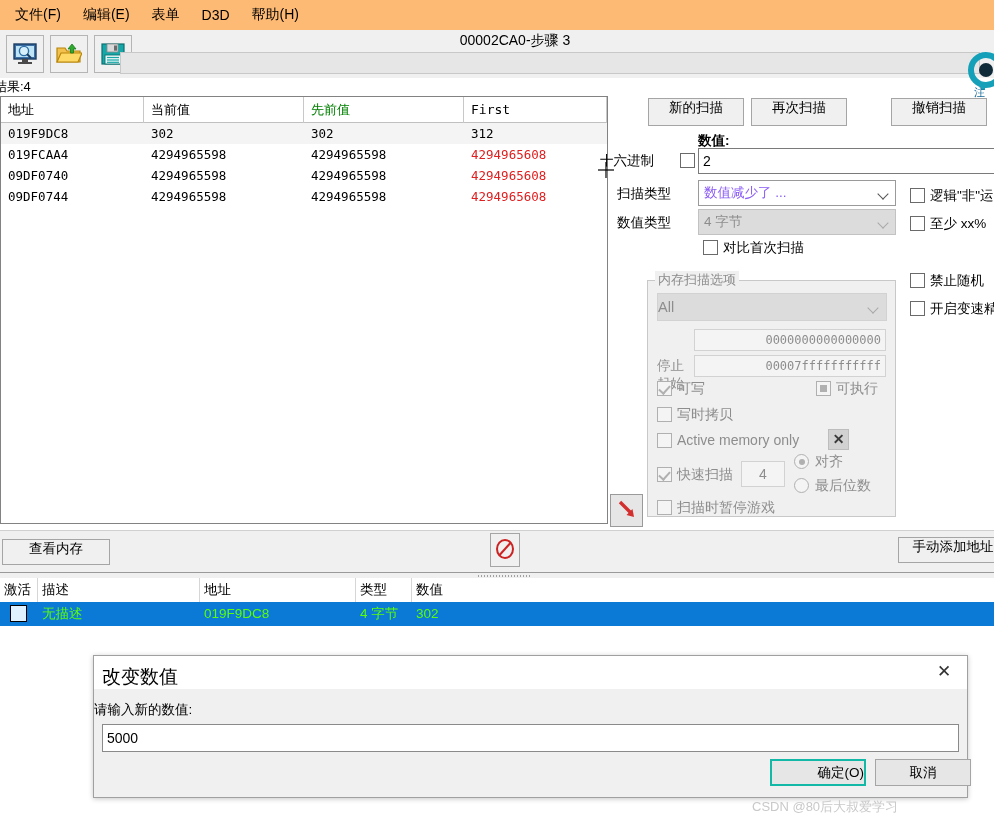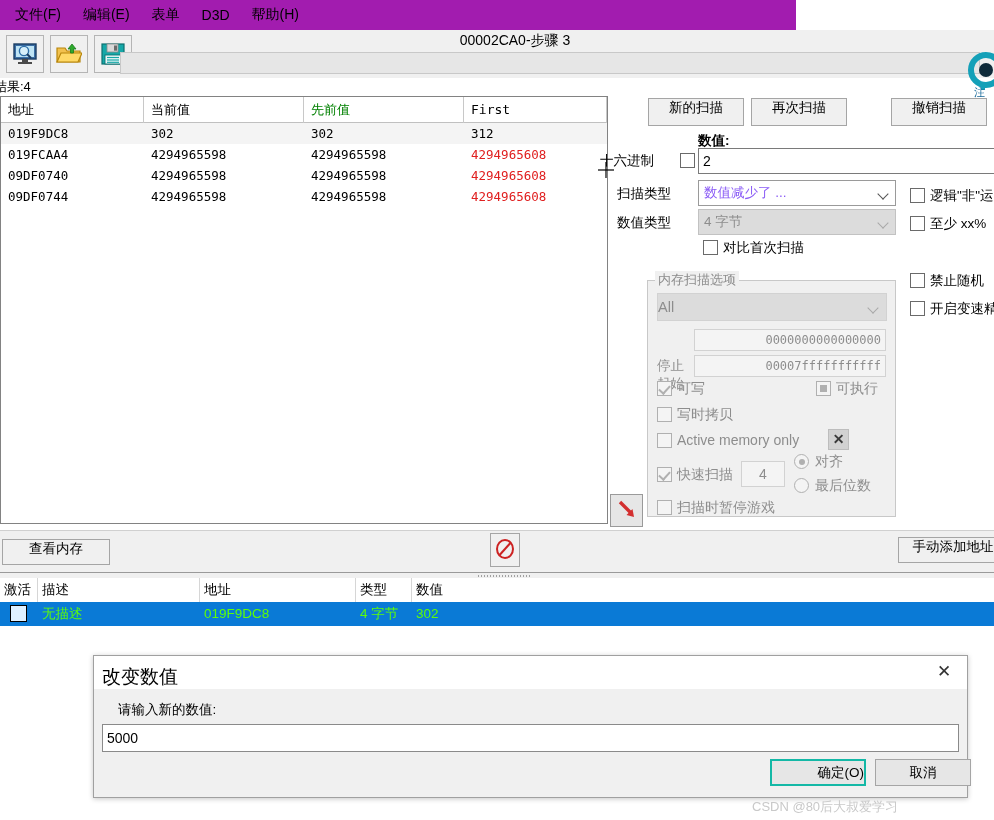--- a/index.html
+++ b/index.html
@@ -14,22 +14,22 @@
   }
   #app {
     position: relative;
     width: 994px; height: 820px;
     background: #ffffff;
   }
 
   
   .menubar {
     position: absolute; left: 0; top: 0;
-    width: 796px; height: 30px;
-    background: #a21caf;
+    width: 994px; height: 30px;
+    background: #fdba74;
     display: flex; align-items: center;
     padding-left: 4px;
   }
   .menu-item {
     padding: 3px 11px;
     font-size: 14px;
     color: #000;
     white-space: nowrap;
     cursor: default;
   }
@@ -375,21 +375,21 @@
     font-size: 19px; color: #000;
   }
   .dlg-close {
     position: absolute; right: 6px; top: 4px;
     width: 34px; height: 24px;
     font-size: 17px; color: #333;
     text-align: center; line-height: 23px;
     font-family: "DejaVu Sans", sans-serif;
   }
   .dlg-prompt {
-    position: absolute; left: 24px; top: 45px;
+    position: absolute; left: 0; top: 45px;
     font-size: 13.5px; color: #000;
   }
   .dlg-input {
     position: absolute; left: 8px; top: 68px;
     width: 857px; height: 28px;
     background: #ffffff; border: 1px solid #8a8a8a;
     font-size: 14px; color: #000;
     padding: 0 4px; line-height: 26px;
   }
   .dlg-ok {

